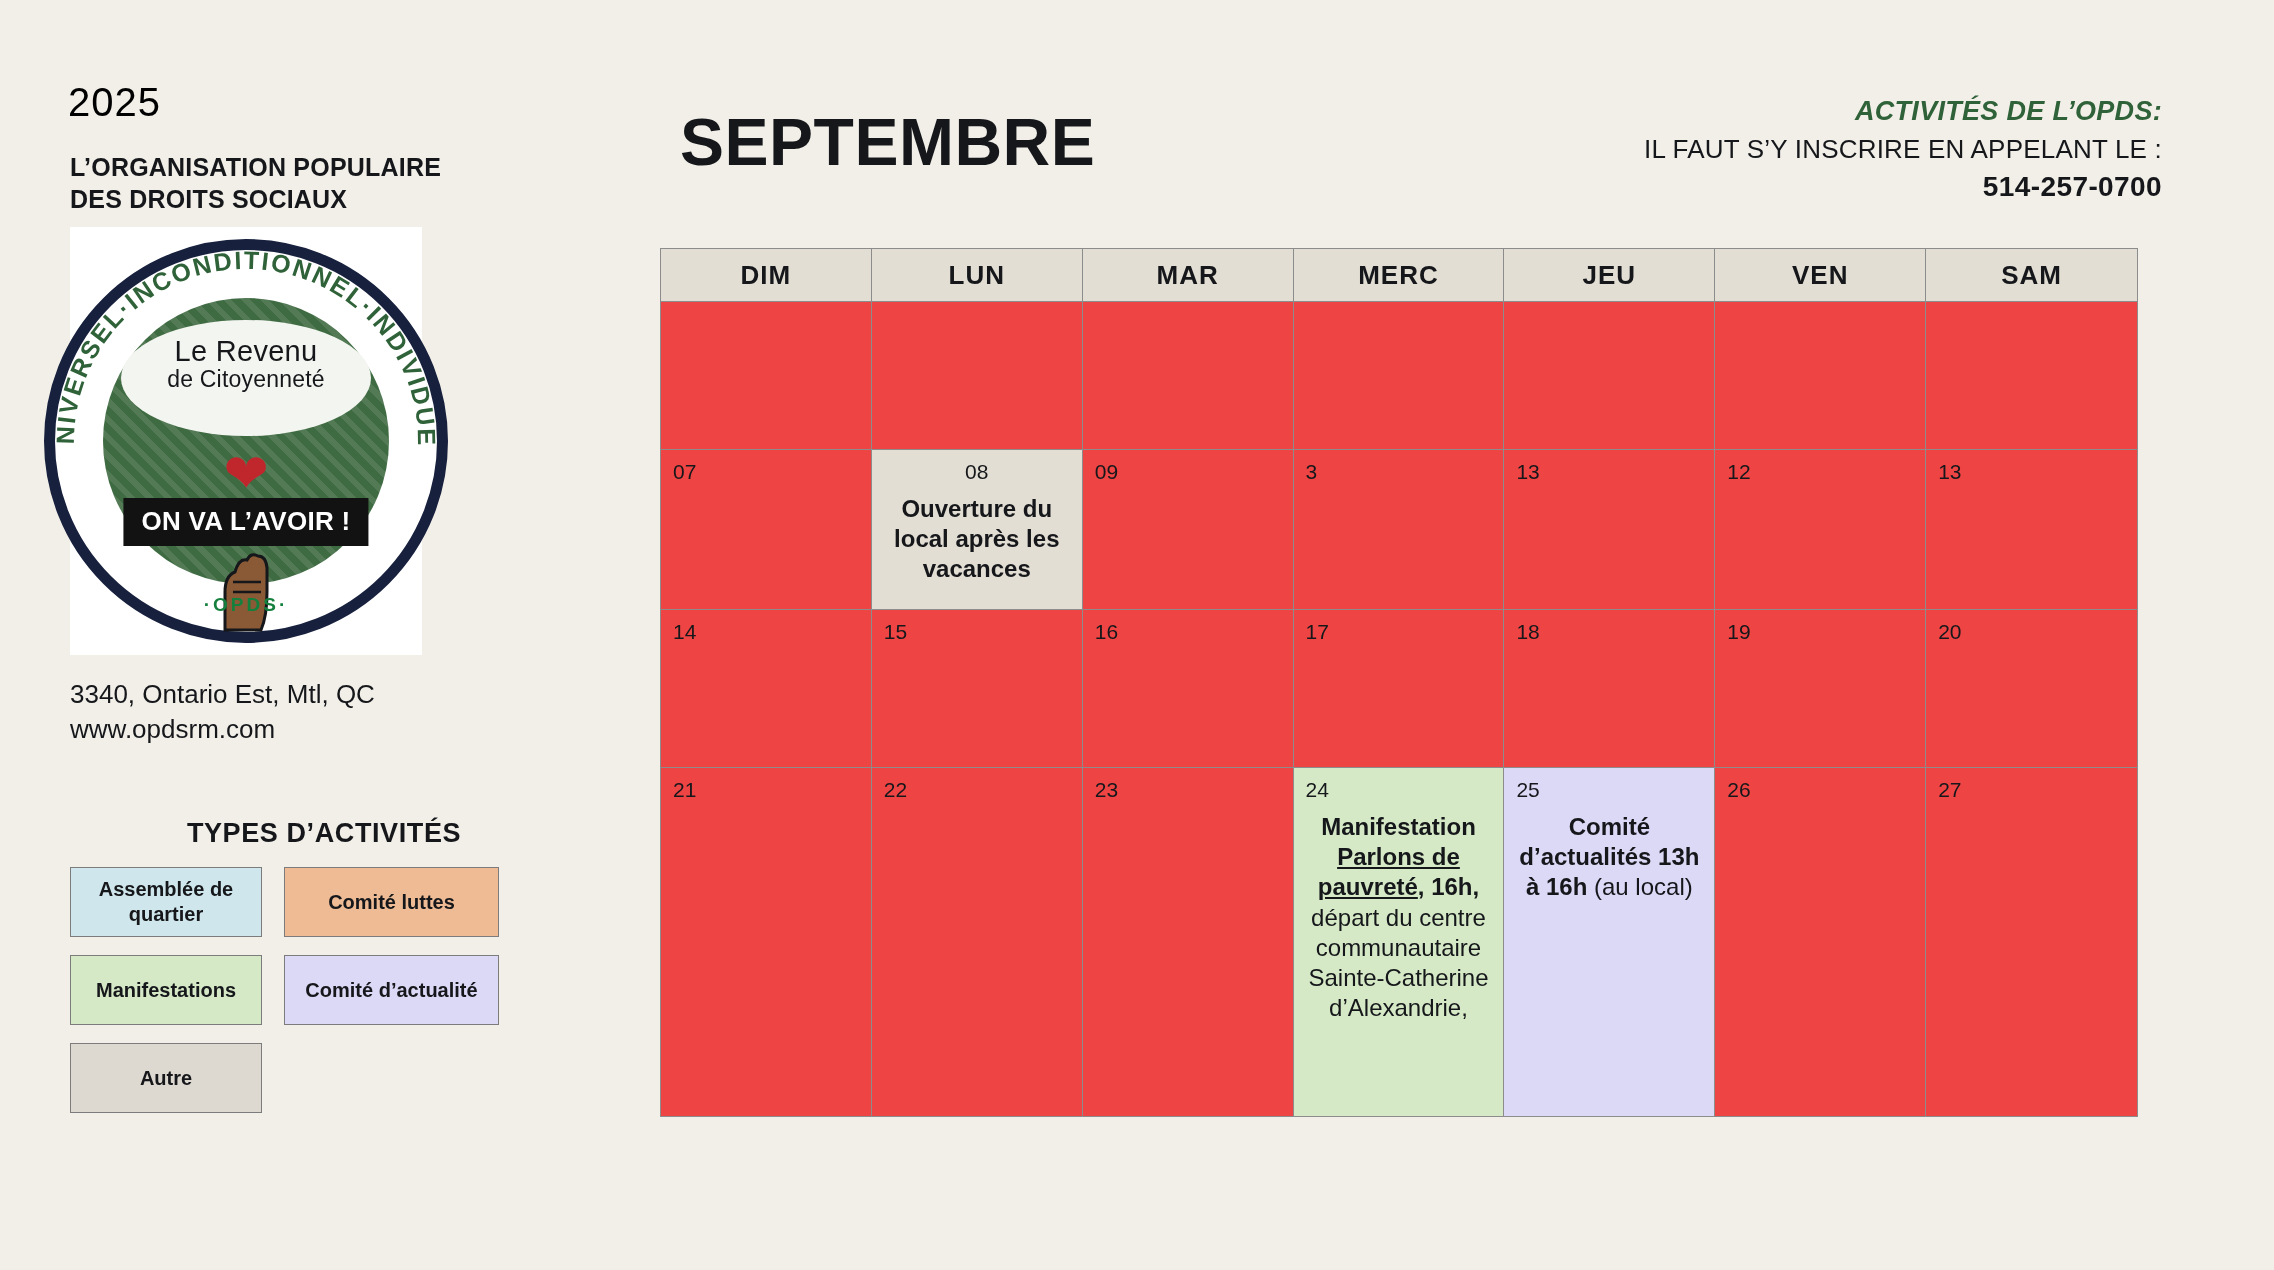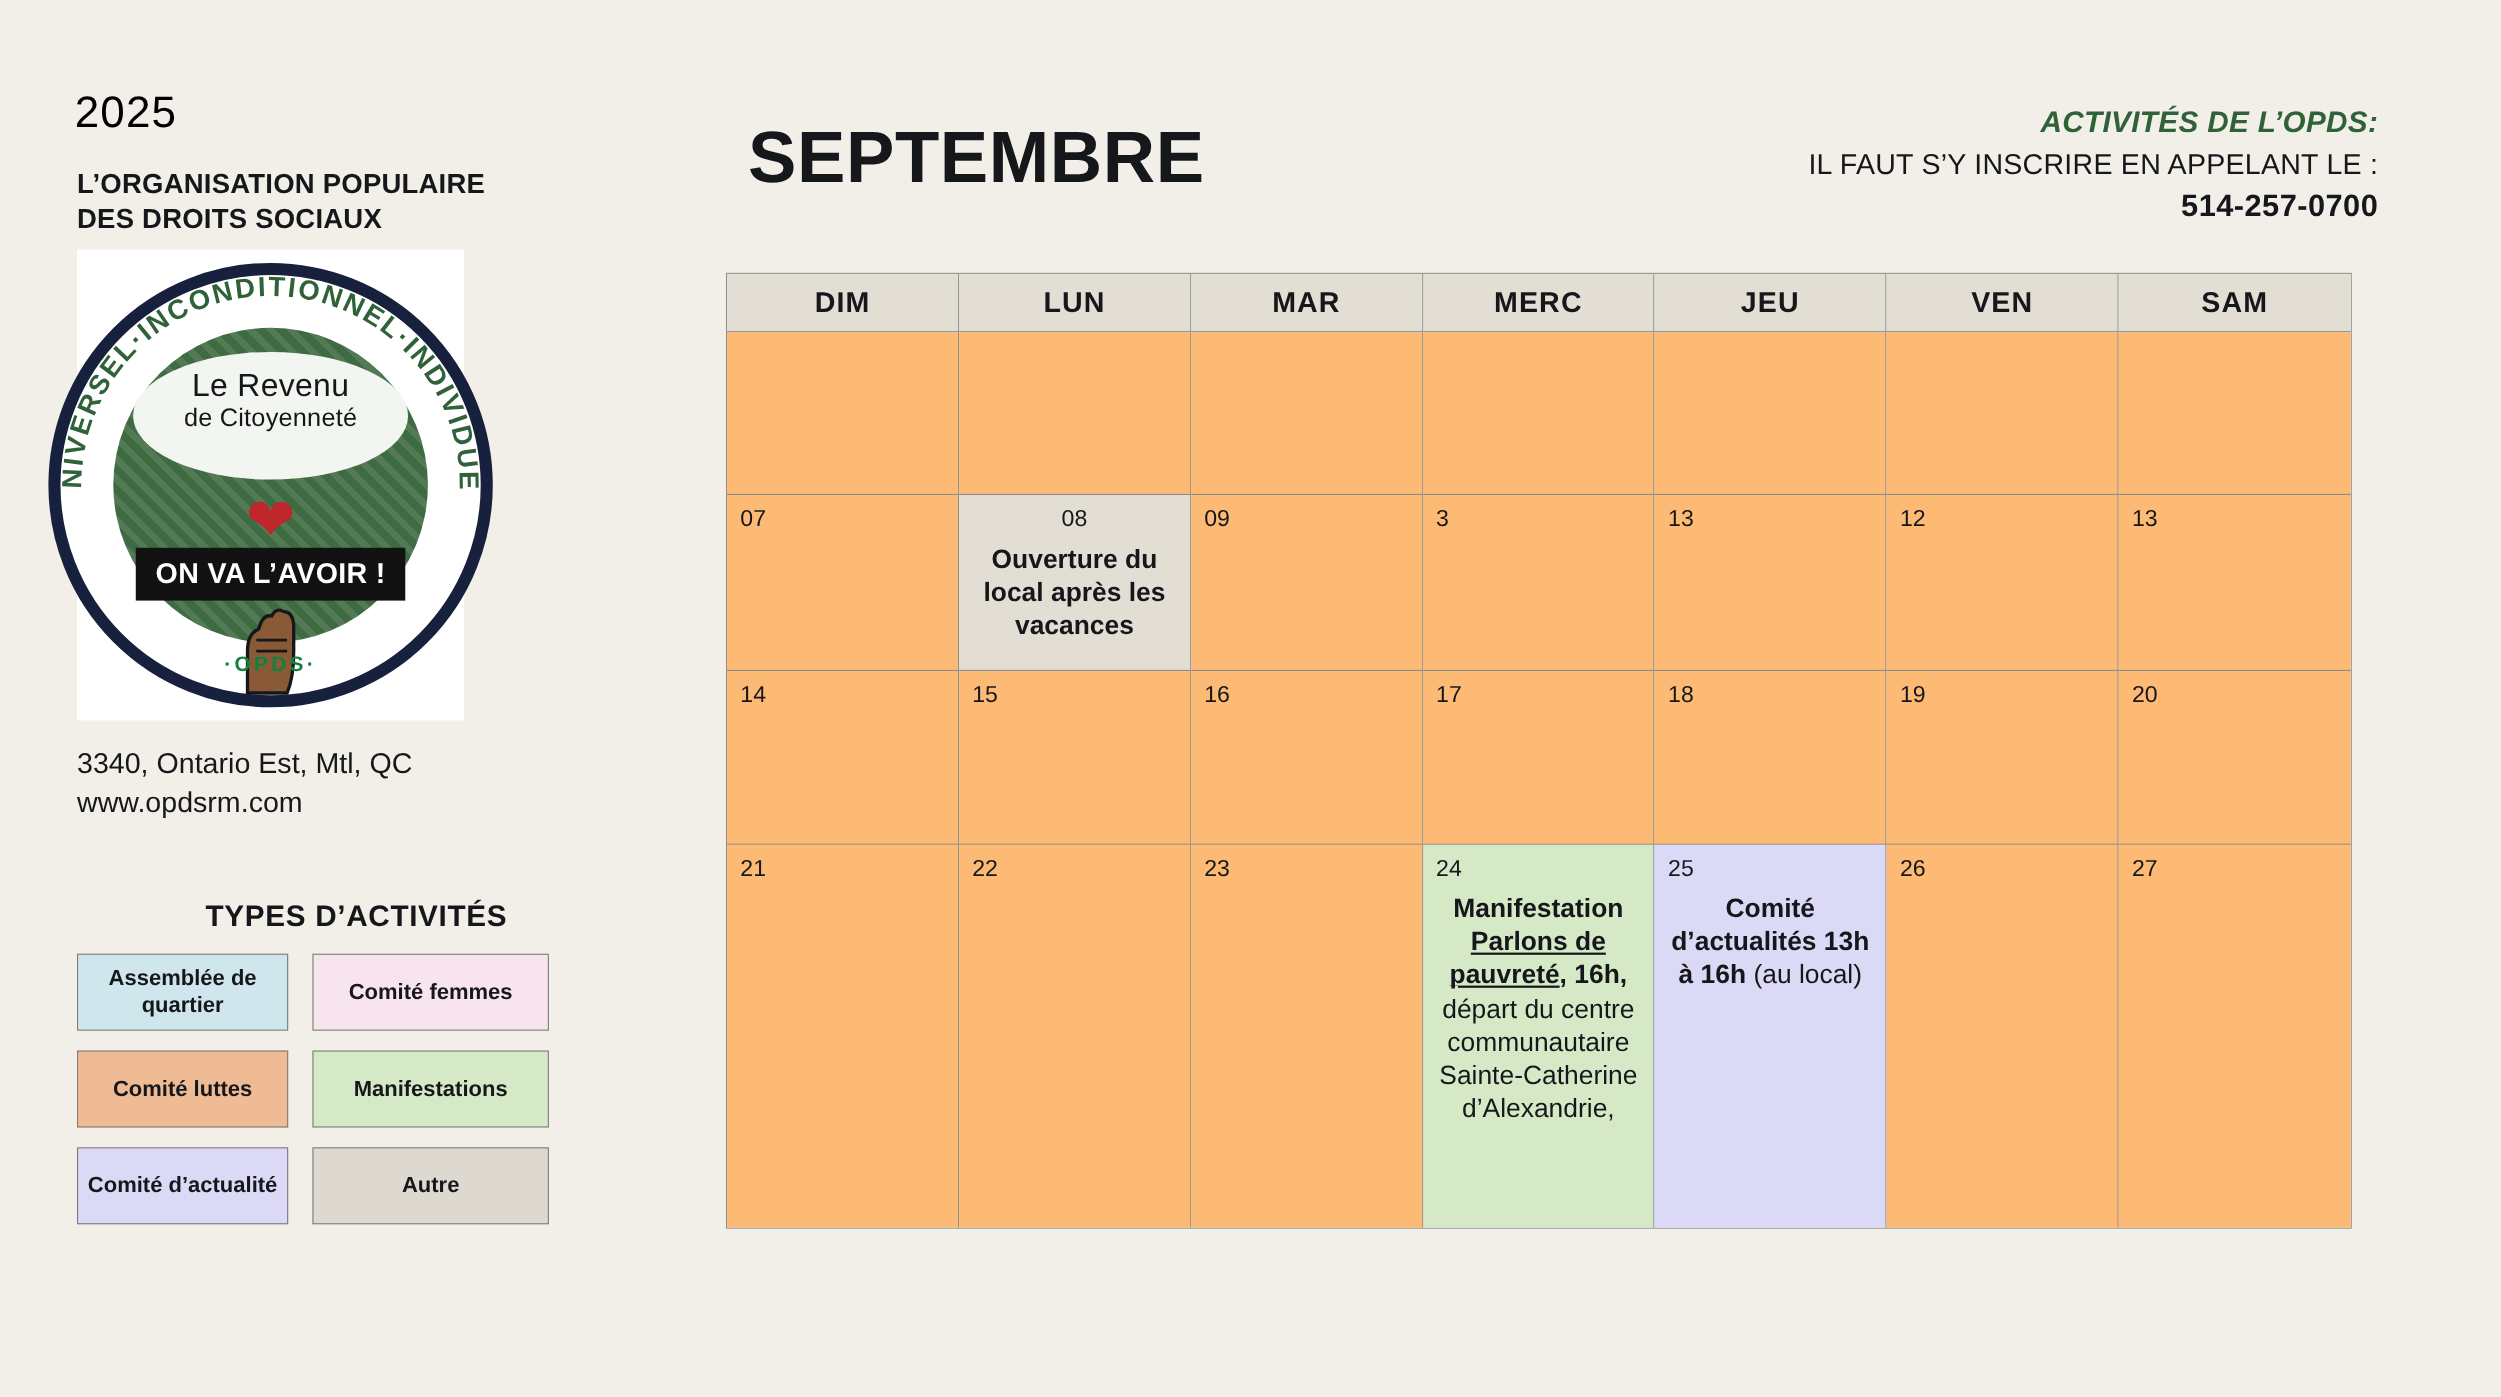--- a/index.html
+++ b/index.html
@@ -235,21 +235,21 @@
     align-items: center;
     justify-content: center;
     font-size: 26px;
     font-weight: 700;
     letter-spacing: 1px;
   }
   .cal-cell {
     border-right: 1px solid #8c8c8c;
     border-bottom: 1px solid #8c8c8c;
     position: relative;
-    background: #fdba74;
+    background: #ef4444;
   }
   .cal-row .cal-cell:last-child { border-right: none; }
   .cal-row:last-child .cal-cell { border-bottom: none; }
 
   .r1 .cal-cell { height: 148px; }
   .r2 .cal-cell { height: 160px; }
   .r3 .cal-cell { height: 158px; }
   .r4 .cal-cell { height: 348px; }
 
   .daynum {
@@ -318,21 +318,20 @@
     </div>
 
     <div class="address">
       <div>3340, Ontario Est, Mtl, QC</div>
       <div>www.opdsrm.com</div>
     </div>
 
     <div class="legend-title">TYPES D’ACTIVITÉS</div>
     <div class="legend-grid">
       <div class="legend-item" style="background:#cfe7ec">Assemblée de quartier</div>
-      <div class="legend-item" style="background:#f7e4ec">Comité femmes</div>
       <div class="legend-item" style="background:#eebb95">Comité luttes</div>
       <div class="legend-item" style="background:#d6e9c7">Manifestations</div>
       <div class="legend-item" style="background:#dcd9f7">Comité d’actualité</div>
       <div class="legend-item" style="background:#ddd9d0">Autre</div>
     </div>
   </div>
 
   <h1 class="month-title">SEPTEMBRE</h1>
 
   <div class="activities">

